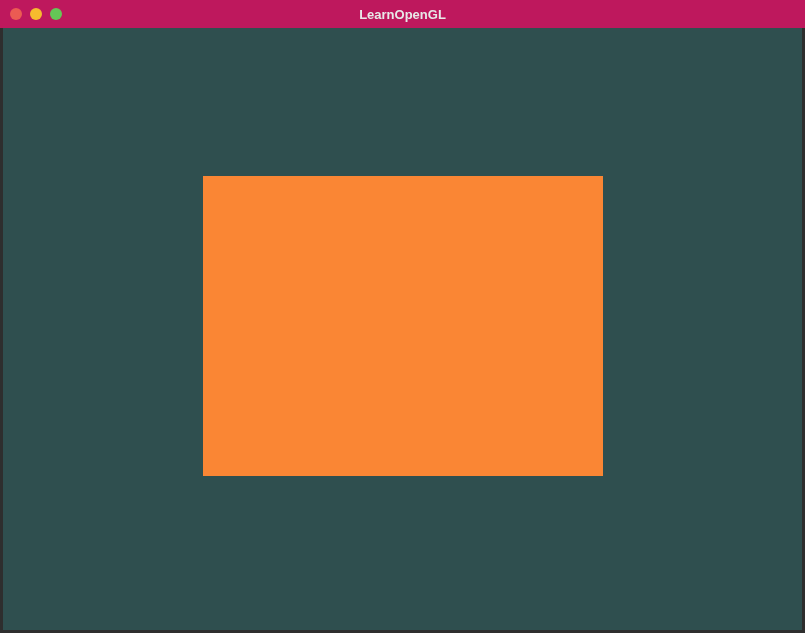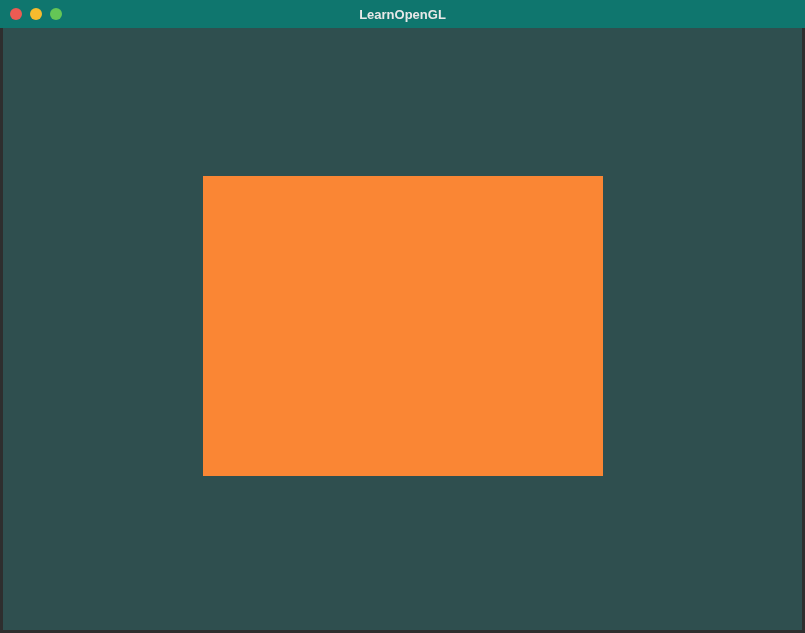--- a/index.html
+++ b/index.html
@@ -15,21 +15,21 @@
       overflow: hidden;
     }
     .window {
       width: 805px;
       height: 633px;
       display: flex;
       flex-direction: column;
     }
     .titlebar {
       height: 28px;
-      background: #0f766e;
+      background: #be185d;
       display: flex;
       align-items: center;
       position: relative;
       flex-shrink: 0;
     }
     .traffic-lights {
       display: flex;
       align-items: center;
       gap: 8px;
       padding-left: 10px;

